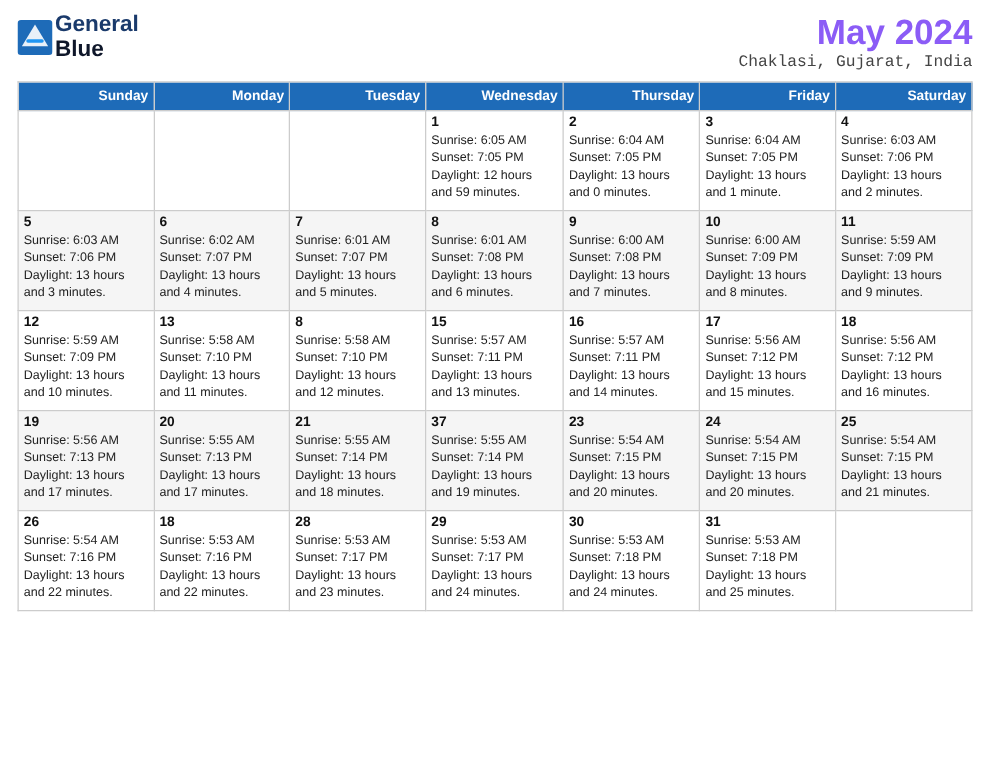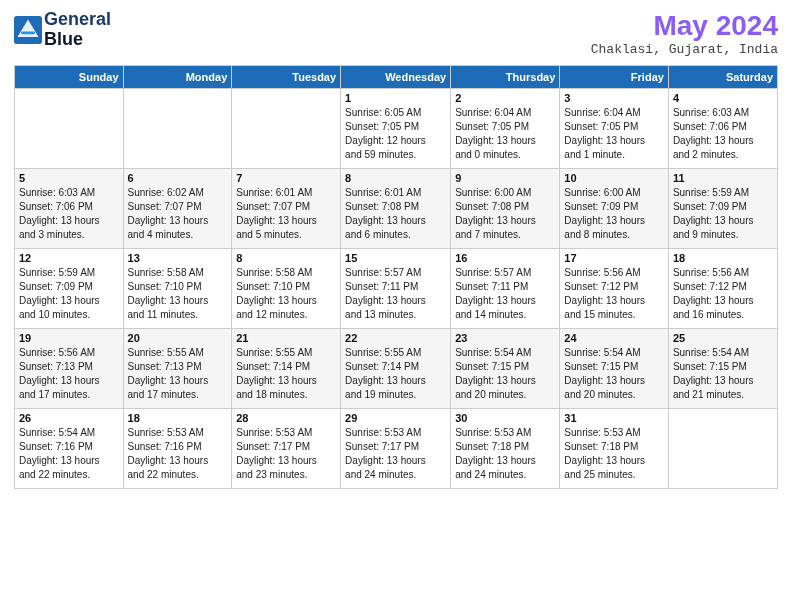--- a/index.html
+++ b/index.html
@@ -218,21 +218,21 @@
           </td>
           <td>
             <span class="day-number">20</span>
             <div class="day-info">Sunrise: 5:55 AM<br>Sunset: 7:13 PM<br>Daylight: 13 hours<br>and 17 minutes.</div>
           </td>
           <td>
             <span class="day-number">21</span>
             <div class="day-info">Sunrise: 5:55 AM<br>Sunset: 7:14 PM<br>Daylight: 13 hours<br>and 18 minutes.</div>
           </td>
           <td>
-            <span class="day-number">22</span>
+            <span class="day-number">37</span>
             <div class="day-info">Sunrise: 5:55 AM<br>Sunset: 7:14 PM<br>Daylight: 13 hours<br>and 19 minutes.</div>
           </td>
           <td>
             <span class="day-number">23</span>
             <div class="day-info">Sunrise: 5:54 AM<br>Sunset: 7:15 PM<br>Daylight: 13 hours<br>and 20 minutes.</div>
           </td>
           <td>
             <span class="day-number">24</span>
             <div class="day-info">Sunrise: 5:54 AM<br>Sunset: 7:15 PM<br>Daylight: 13 hours<br>and 20 minutes.</div>
           </td>

